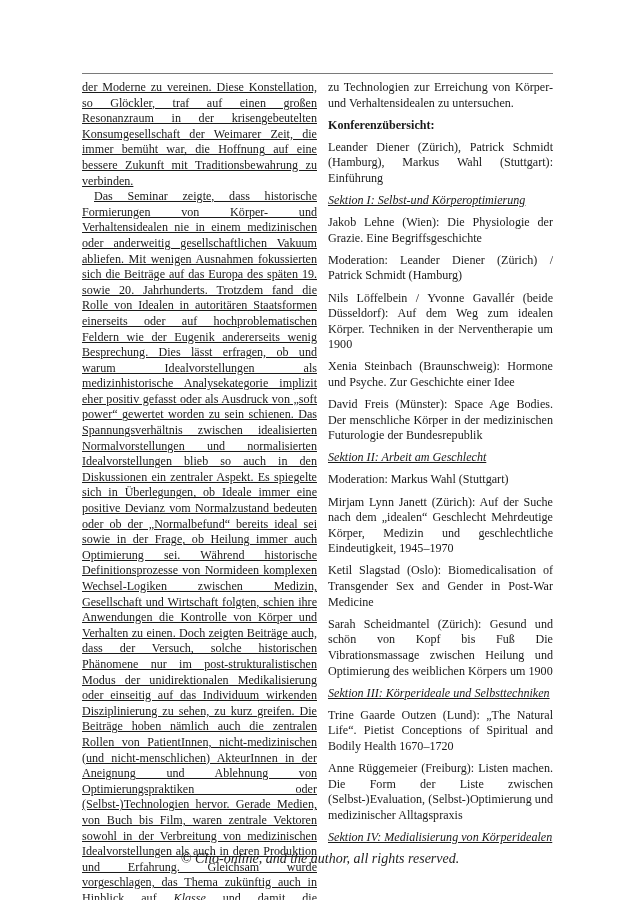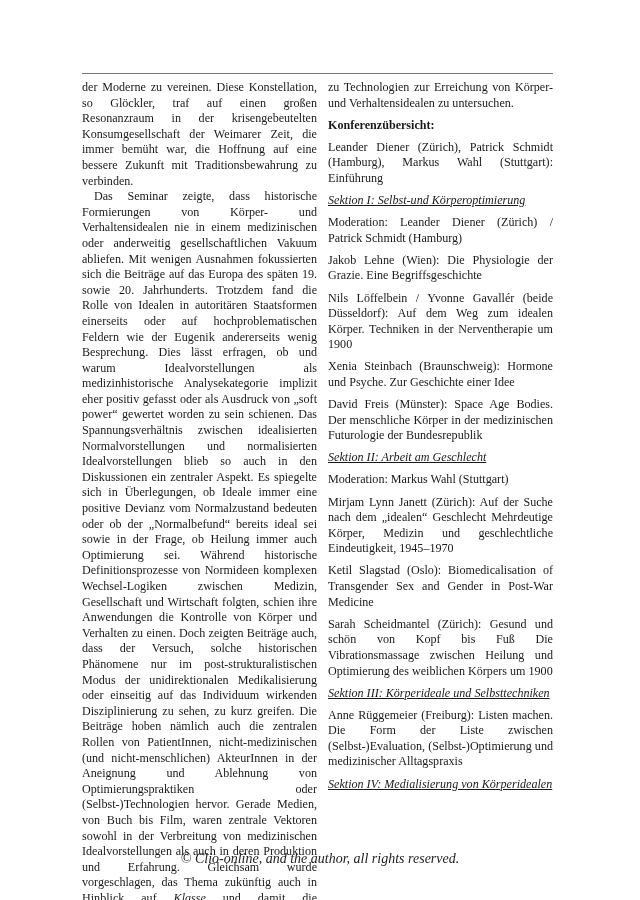--- a/index.html
+++ b/index.html
@@ -3,21 +3,21 @@
 <meta charset="utf-8">
 <style>
   html, body { margin: 0; padding: 0; background: #ffffff; }
   body { width: 640px; height: 900px; position: relative; overflow: hidden;
          font-family: "Liberation Serif", "DejaVu Serif", serif; color: #1a1a1a; }
   .rule { position: absolute; left: 82px; top: 73px; width: 471px; height: 0;
           border-top: 1.5px solid #7a7a7a; }
   .col { position: absolute; top: 80px; font-size: 12.1px; line-height: 15.6px; }
   .col-left { left: 82px; width: 235px; text-align: justify; hyphens: manual; }
   .col-right { left: 328px; width: 225px; text-align: justify; }
-  .col-left p { margin: 0; text-indent: 0; }
+  .col-left p { margin: 0; text-indent: 0; text-decoration: underline; }
   .col-left p.indent { text-indent: 12px; }
   .col-right p { margin: 0 0 6.5px 0; }
   .col-right .heading { font-weight: bold; }
   .col-right .section { font-style: italic; text-decoration: underline; }
   .footer { position: absolute; top: 851px; left: 0; width: 640px; text-align: center;
             font-size: 14px; color: #222; font-style: italic; }
   em { font-style: italic; }
 </style>
 </head>
 <body>
@@ -28,29 +28,30 @@
   <p>der Moderne zu vereinen. Diese Konstellation, so Glöckler, traf auf einen großen Resonanzraum in der krisengebeutelten Konsumgesellschaft der Weimarer Zeit, die immer bemüht war, die Hoffnung auf eine bessere Zukunft mit Traditionsbewahrung zu verbinden.</p>
   <p class="indent"><span>Das Seminar zeigte, dass historische Formierungen von Körper- und Verhaltensidealen nie in einem medizinischen oder anderweitig gesellschaftlichen Vakuum abliefen. Mit wenigen Ausnahmen fokussierten sich die Beiträge auf das Europa des späten 19. sowie 20. Jahrhunderts. Trotzdem fand die Rolle von Idealen in autoritären Staatsformen einerseits oder auf hochproblematischen Feldern wie der Eugenik andererseits wenig Besprechung. Dies lässt erfragen, ob und warum Idealvorstellungen als medizinhistorische Analysekategorie implizit eher positiv gefasst oder als Ausdruck von „soft power“ gewertet worden zu sein schienen. Das Spannungsverhältnis zwischen idealisierten Normalvorstellungen und normalisierten Idealvorstellungen blieb so auch in den Diskussionen ein zentraler Aspekt. Es spiegelte sich in Überlegungen, ob Ideale immer eine positive Devianz vom Normalzustand bedeuten oder ob der „Normalbefund“ bereits ideal sei sowie in der Frage, ob Heilung immer auch Optimierung sei. Während historische Definitionsprozesse von Normideen komplexen Wechsel-Logiken zwischen Medizin, Gesellschaft und Wirtschaft folgten, schien ihre Anwendungen die Kontrolle von Körper und Verhalten zu einen. Doch zeigten Beiträge auch, dass der Versuch, solche historischen Phänomene nur im post-strukturalistischen Modus der unidirektionalen Medikalisierung oder einseitig auf das Individuum wirkenden Disziplinierung zu sehen, zu kurz greifen. Die Beiträge hoben nämlich auch die zentralen Rollen von PatientInnen, nicht-medizinischen (und nicht-menschlichen) AkteurInnen in der Aneignung und Ablehnung von Optimierungspraktiken oder (Selbst-)Technologien hervor. Gerade Medien, von Buch bis Film, waren zentrale Vektoren sowohl in der Verbreitung von medizinischen Idealvorstellungen als auch in deren Produktion und Erfahrung. Gleichsam wurde vorgeschlagen, das Thema zukünftig auch in Hinblick auf </span><em>Klasse</em><span> und damit die sozioökonomische Zugänglichkeit</span></p>
 </div>
 
 <div class="col col-right">
   <p>zu Technologien zur Erreichung von Körper- und Verhaltensidealen zu untersuchen.</p>
   <p class="heading">Konferenzübersicht:</p>
   <div id="entries">
       <p>Leander Diener (Zürich), Patrick Schmidt (Hamburg), Markus Wahl (Stuttgart): Einführung</p>
       <p class="section">Sektion I: Selbst-und Körperoptimierung</p>
+      <p>Jakob Lehne (Wien): Die Physiologie der Grazie. Eine Begriffsgeschichte</p>
       <p>Moderation: Leander Diener (Zürich) / Patrick Schmidt (Hamburg)</p>
-      <p>Jakob Lehne (Wien): Die Physiologie der Grazie. Eine Begriffsgeschichte</p>
       <p>Nils Löffelbein / Yvonne Gavallér (beide Düsseldorf): Auf dem Weg zum idealen Körper. Techniken in der Nerventherapie um 1900</p>
       <p>Xenia Steinbach (Braunschweig): Hormone und Psyche. Zur Geschichte einer Idee</p>
       <p>David Freis (Münster): Space Age Bodies. Der menschliche Körper in der medizinischen Futurologie der Bundesrepublik</p>
       <p class="section">Sektion II: Arbeit am Geschlecht</p>
       <p>Moderation: Markus Wahl (Stuttgart)</p>
       <p>Mirjam Lynn Janett (Zürich): Auf der Suche nach dem „idealen“ Geschlecht Mehrdeutige Körper, Medizin und geschlechtliche Eindeutigkeit, 1945–1970</p>
       <p>Ketil Slagstad (Oslo): Biomedicalisation of Transgender Sex and Gender in Post-War Medicine</p>
       <p>Sarah Scheidmantel (Zürich): Gesund und schön von Kopf bis Fuß Die Vibrationsmassage zwischen Heilung und Optimierung des weiblichen Körpers um 1900</p>
       <p class="section">Sektion III: Körperideale und Selbsttechniken</p>
+      <p>Trine Gaarde Outzen (Lund): „The Natural Life“. Pietist Conceptions of Spiritual and Bodily Health 1670–1720</p>
       <p>Anne Rüggemeier (Freiburg): Listen machen. Die Form der Liste zwischen (Selbst-)Evaluation, (Selbst-)Optimierung und medizinischer Alltagspraxis</p>
       <p class="section">Sektion IV: Medialisierung von Körperidealen</p>
     </div>
 </div>
 
 <div class="footer">© Clio-online, and the author, all rights reserved.</div>
 
 </body></html>

